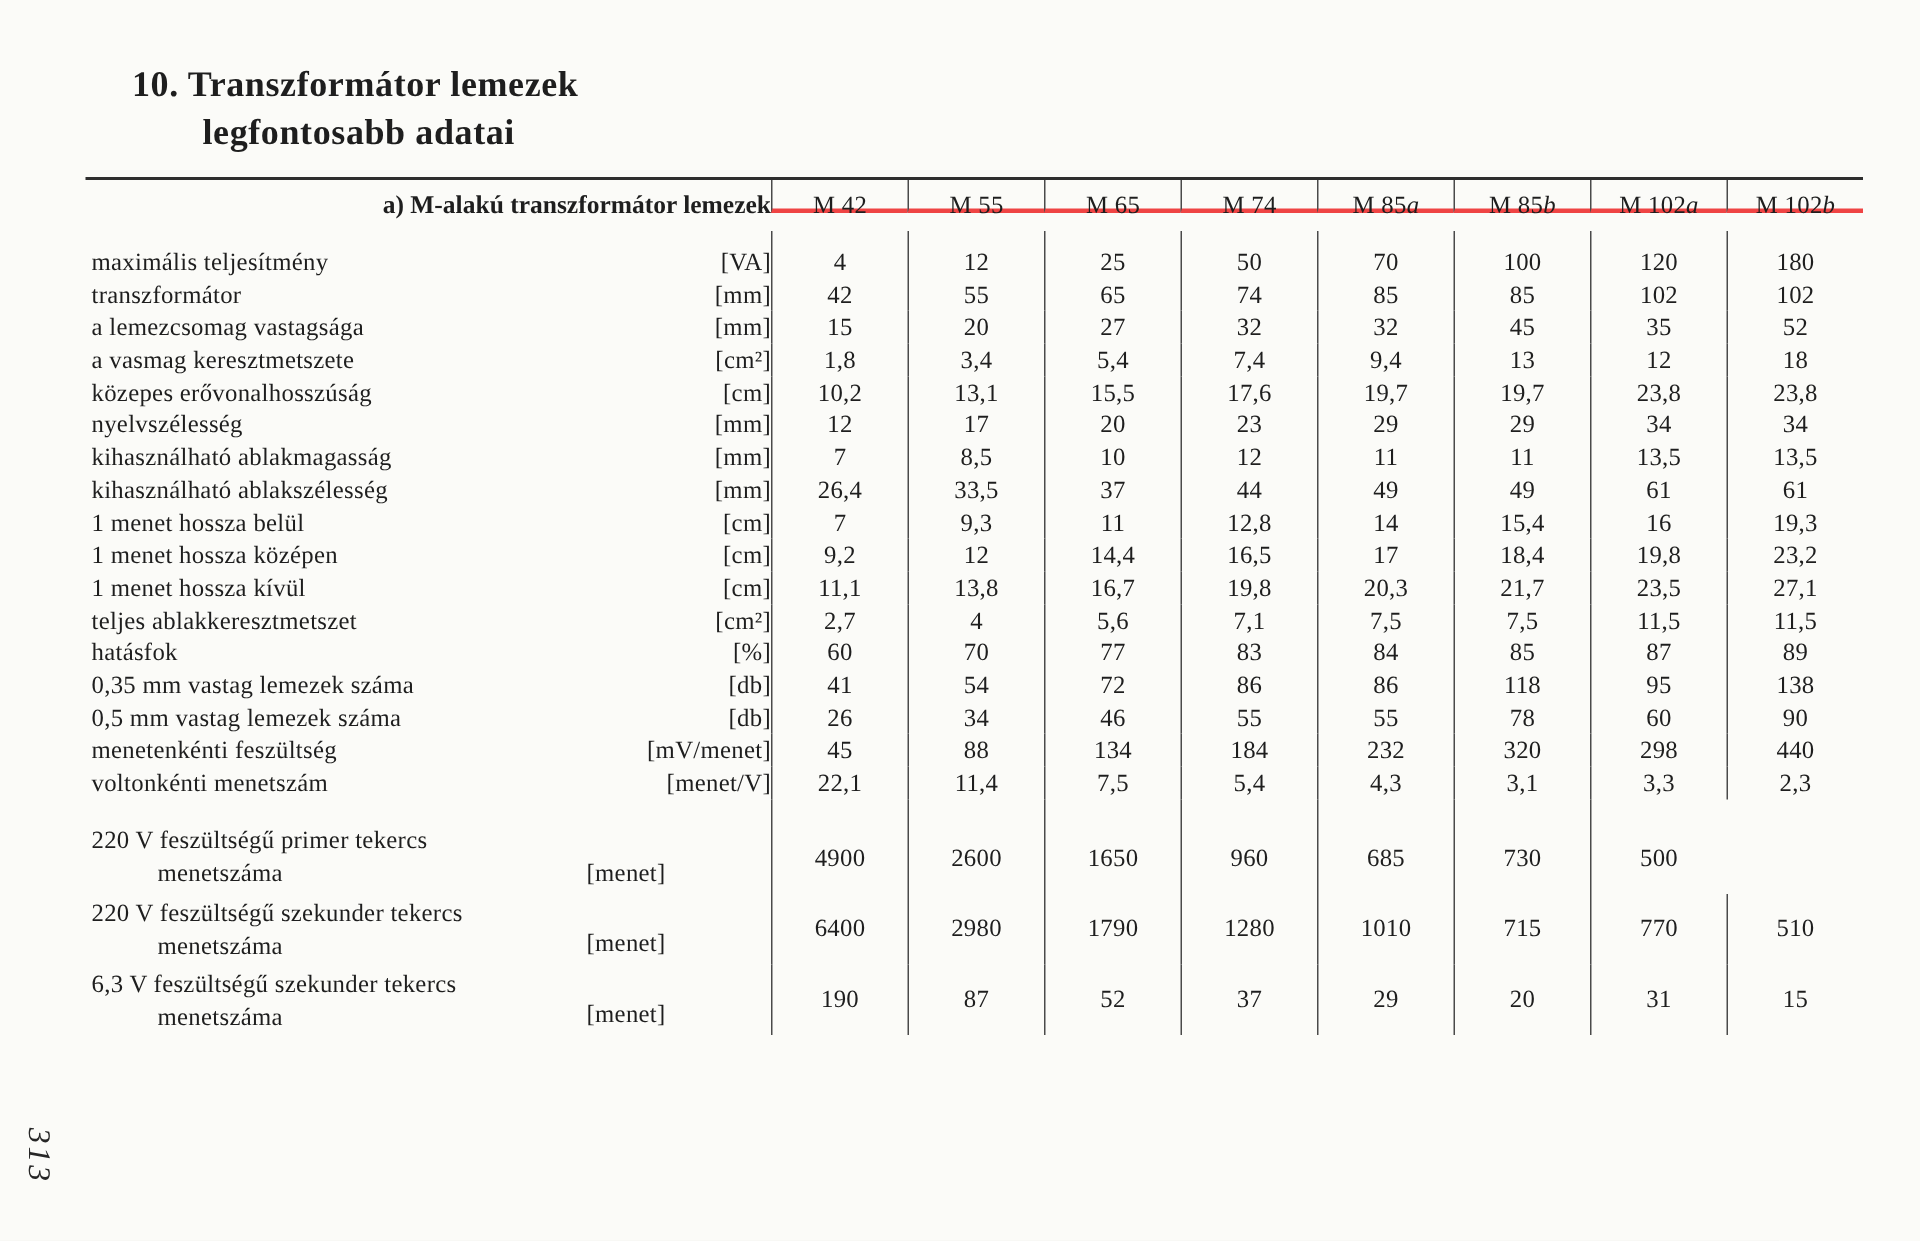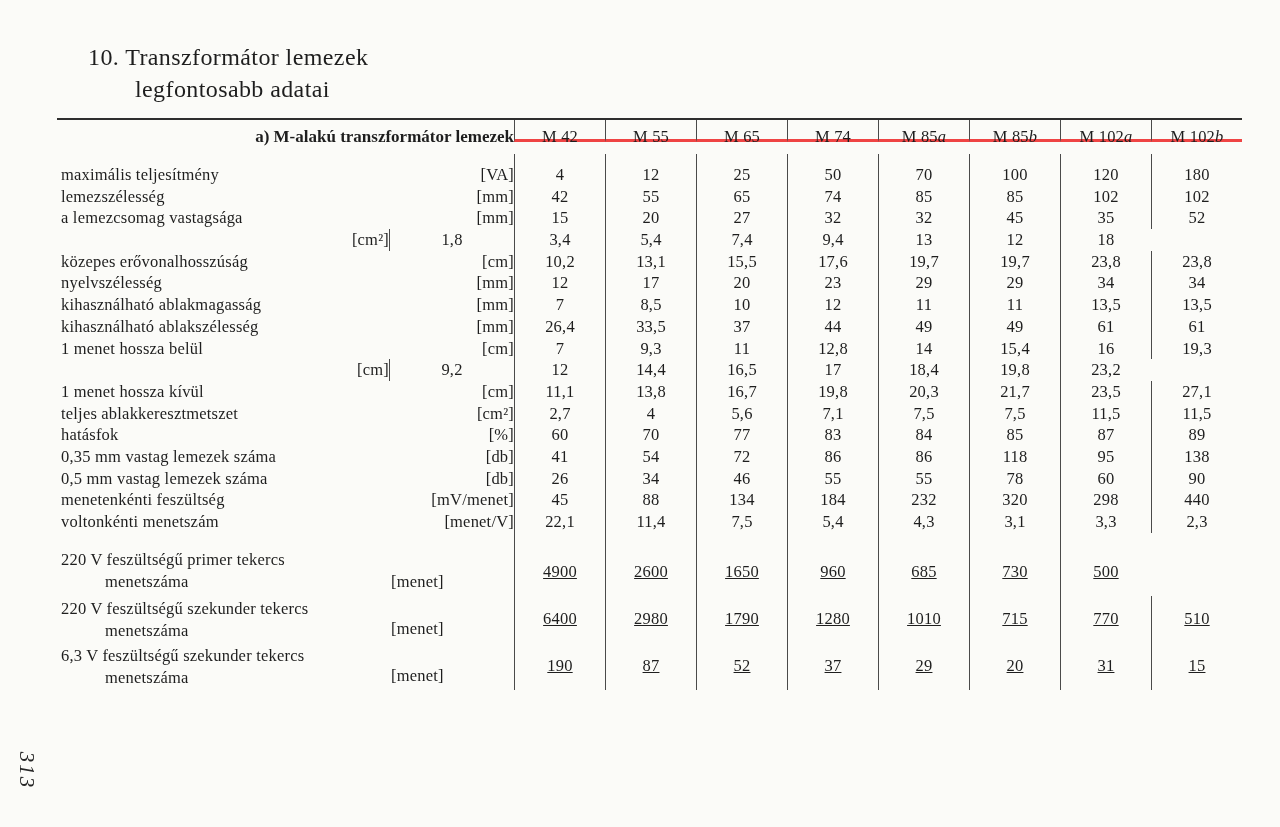--- a/index.html
+++ b/index.html
@@ -1,18 +1,18 @@
 <!DOCTYPE html>
 <html style="--paper: #fbfbf8; --ink: #1e1e1e;"><head>
 <meta charset="utf-8">
 <style>
   html,body{margin:0;padding:0;}
   body{width:1280px;height:827px;background:#efefec;font-family:"Liberation Serif","DejaVu Serif",serif;}
   .sheet{position:relative;width:1280px;height:827px;background:var(--paper,#fbfbf8);color:var(--ink,#1e1e1e);overflow:hidden;}
-  .doc-title{position:absolute;left:88px;top:42px;font-weight:normal;font-size:24px;line-height:1.32;letter-spacing:0.4px;}
+  .doc-title{position:absolute;left:88px;top:42px;font-weight:bold;font-size:24px;line-height:1.32;letter-spacing:0.4px;}
   .doc-title .line2{margin-left:47px;}
 
   .datatable{position:absolute;left:57px;top:118px;width:1185px;border-top:2px solid #2e2e2e;}
   .thead{display:grid;grid-template-columns:457px repeat(8,91px);}
   .label-head{font-weight:bold;text-align:right;font-size:17px;padding-top:7px;height:34px;box-sizing:border-box;}
   .col-head{text-align:center;font-size:16px;padding-top:6px;height:34px;box-sizing:border-box;
             border-left:1px solid #4a4a4a;border-bottom:3px solid #ef4444;letter-spacing:0.5px;}
   .col-head em{font-style:italic;}
 
   .tbody{}
@@ -20,21 +20,21 @@
   .cell{height:21.7px;line-height:21.7px;box-sizing:border-box;font-size:16.5px;letter-spacing:0.2px;white-space:nowrap;}
   .trow.first .cell{height:31.7px;padding-top:10px;}
   .lbl{padding-left:4px;}
   .unit{text-align:right;padding-left:2px;}
   .val{text-align:center;border-left:1px solid #4a4a4a;}
 
   .trow.tall .cell{height:47px;line-height:22px;}
   .trow.tall .lbl{padding-top:2px;}
   .trow.tall .lbl .l2{margin-left:44px;}
   .trow.tall .unit{display:flex;align-items:flex-end;padding-bottom:3px;}
-  .trow.tall .val{display:flex;align-items:center;justify-content:center;text-decoration:underline;}
+  .trow.tall .val{display:flex;align-items:center;justify-content:center;}
   .trow.gap-top .cell{height:63px;padding-top:16px;}
 
   .page-num{position:absolute;left:-2px;top:758px;width:56px;text-align:center;
             font-style:italic;font-size:21px;letter-spacing:2px;transform:rotate(90deg);color:#262626;}
 </style>
 </head>
 <body>
 
 <div class="sheet">
 
@@ -67,21 +67,21 @@
           <div class="cell val">12</div>
           <div class="cell val">25</div>
           <div class="cell val">50</div>
           <div class="cell val">70</div>
           <div class="cell val">100</div>
           <div class="cell val">120</div>
           <div class="cell val">180</div>
         </div>
         <div class="trow">
           <div class="cell lbl">
-            <div class="l1">lemezszélesség</div>
+            <div class="l1">transzformátor</div>
           </div>
           <div class="cell unit">[mm]</div>
           <div class="cell val">42</div>
           <div class="cell val">55</div>
           <div class="cell val">65</div>
           <div class="cell val">74</div>
           <div class="cell val">85</div>
           <div class="cell val">85</div>
           <div class="cell val">102</div>
           <div class="cell val">102</div>
@@ -94,20 +94,23 @@
           <div class="cell val">15</div>
           <div class="cell val">20</div>
           <div class="cell val">27</div>
           <div class="cell val">32</div>
           <div class="cell val">32</div>
           <div class="cell val">45</div>
           <div class="cell val">35</div>
           <div class="cell val">52</div>
         </div>
         <div class="trow">
+          <div class="cell lbl">
+            <div class="l1">a vasmag keresztmetszete</div>
+          </div>
           <div class="cell unit">[cm²]</div>
           <div class="cell val">1,8</div>
           <div class="cell val">3,4</div>
           <div class="cell val">5,4</div>
           <div class="cell val">7,4</div>
           <div class="cell val">9,4</div>
           <div class="cell val">13</div>
           <div class="cell val">12</div>
           <div class="cell val">18</div>
         </div>
@@ -175,20 +178,23 @@
           <div class="cell val">7</div>
           <div class="cell val">9,3</div>
           <div class="cell val">11</div>
           <div class="cell val">12,8</div>
           <div class="cell val">14</div>
           <div class="cell val">15,4</div>
           <div class="cell val">16</div>
           <div class="cell val">19,3</div>
         </div>
         <div class="trow">
+          <div class="cell lbl">
+            <div class="l1">1 menet hossza középen</div>
+          </div>
           <div class="cell unit">[cm]</div>
           <div class="cell val">9,2</div>
           <div class="cell val">12</div>
           <div class="cell val">14,4</div>
           <div class="cell val">16,5</div>
           <div class="cell val">17</div>
           <div class="cell val">18,4</div>
           <div class="cell val">19,8</div>
           <div class="cell val">23,2</div>
         </div>

